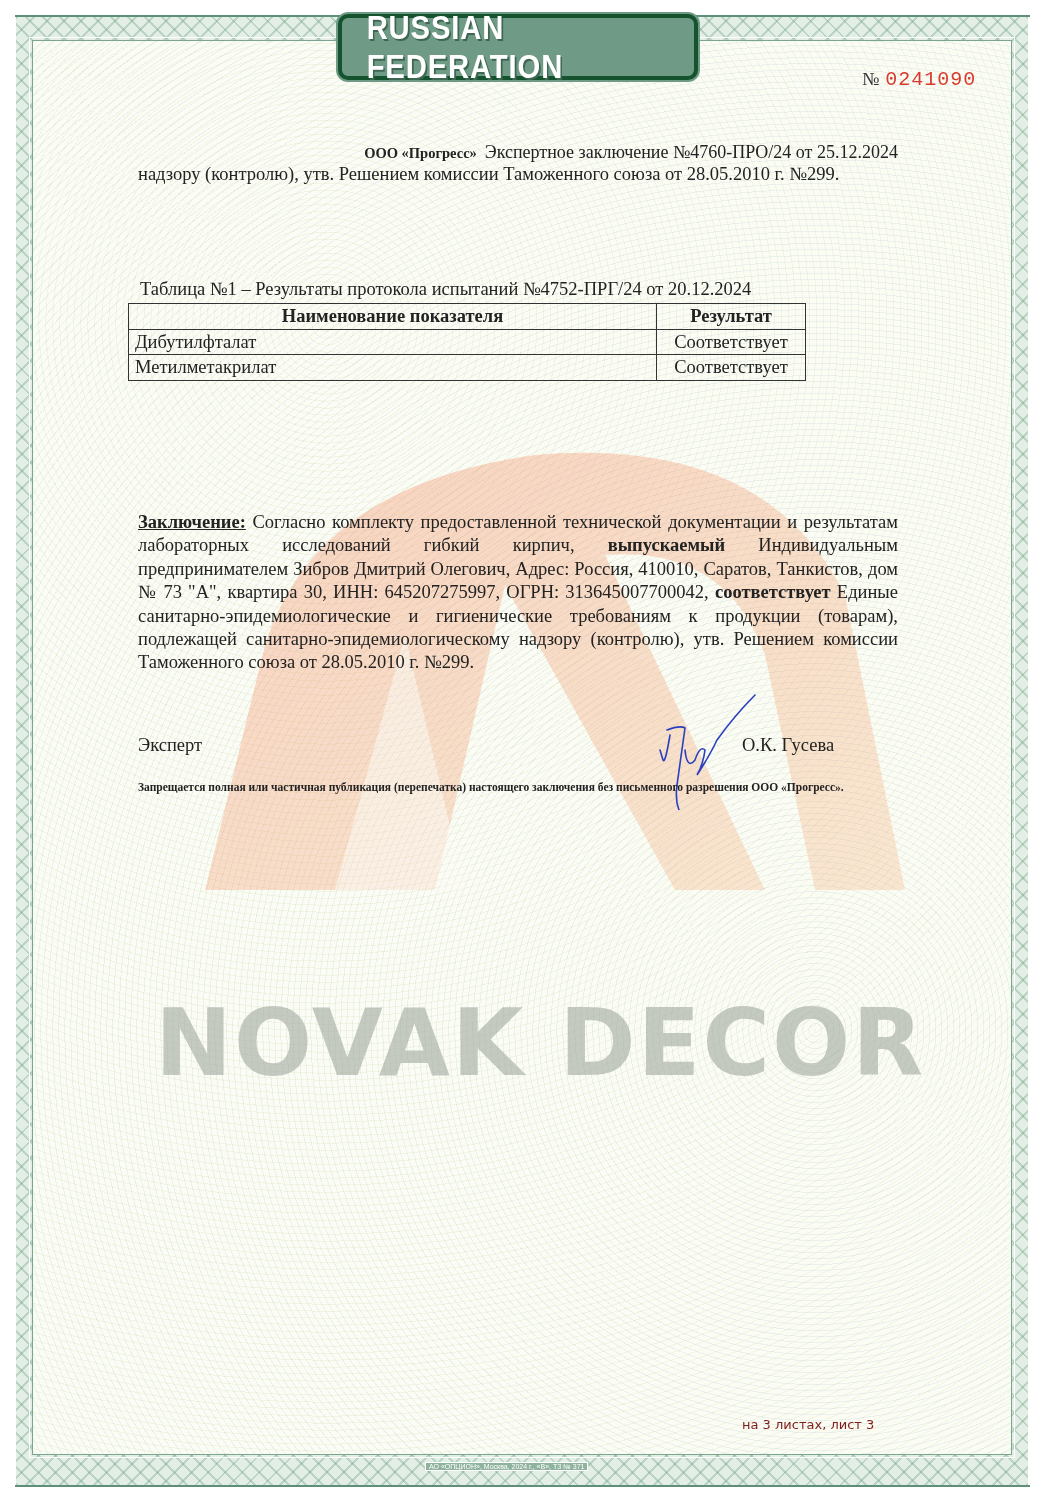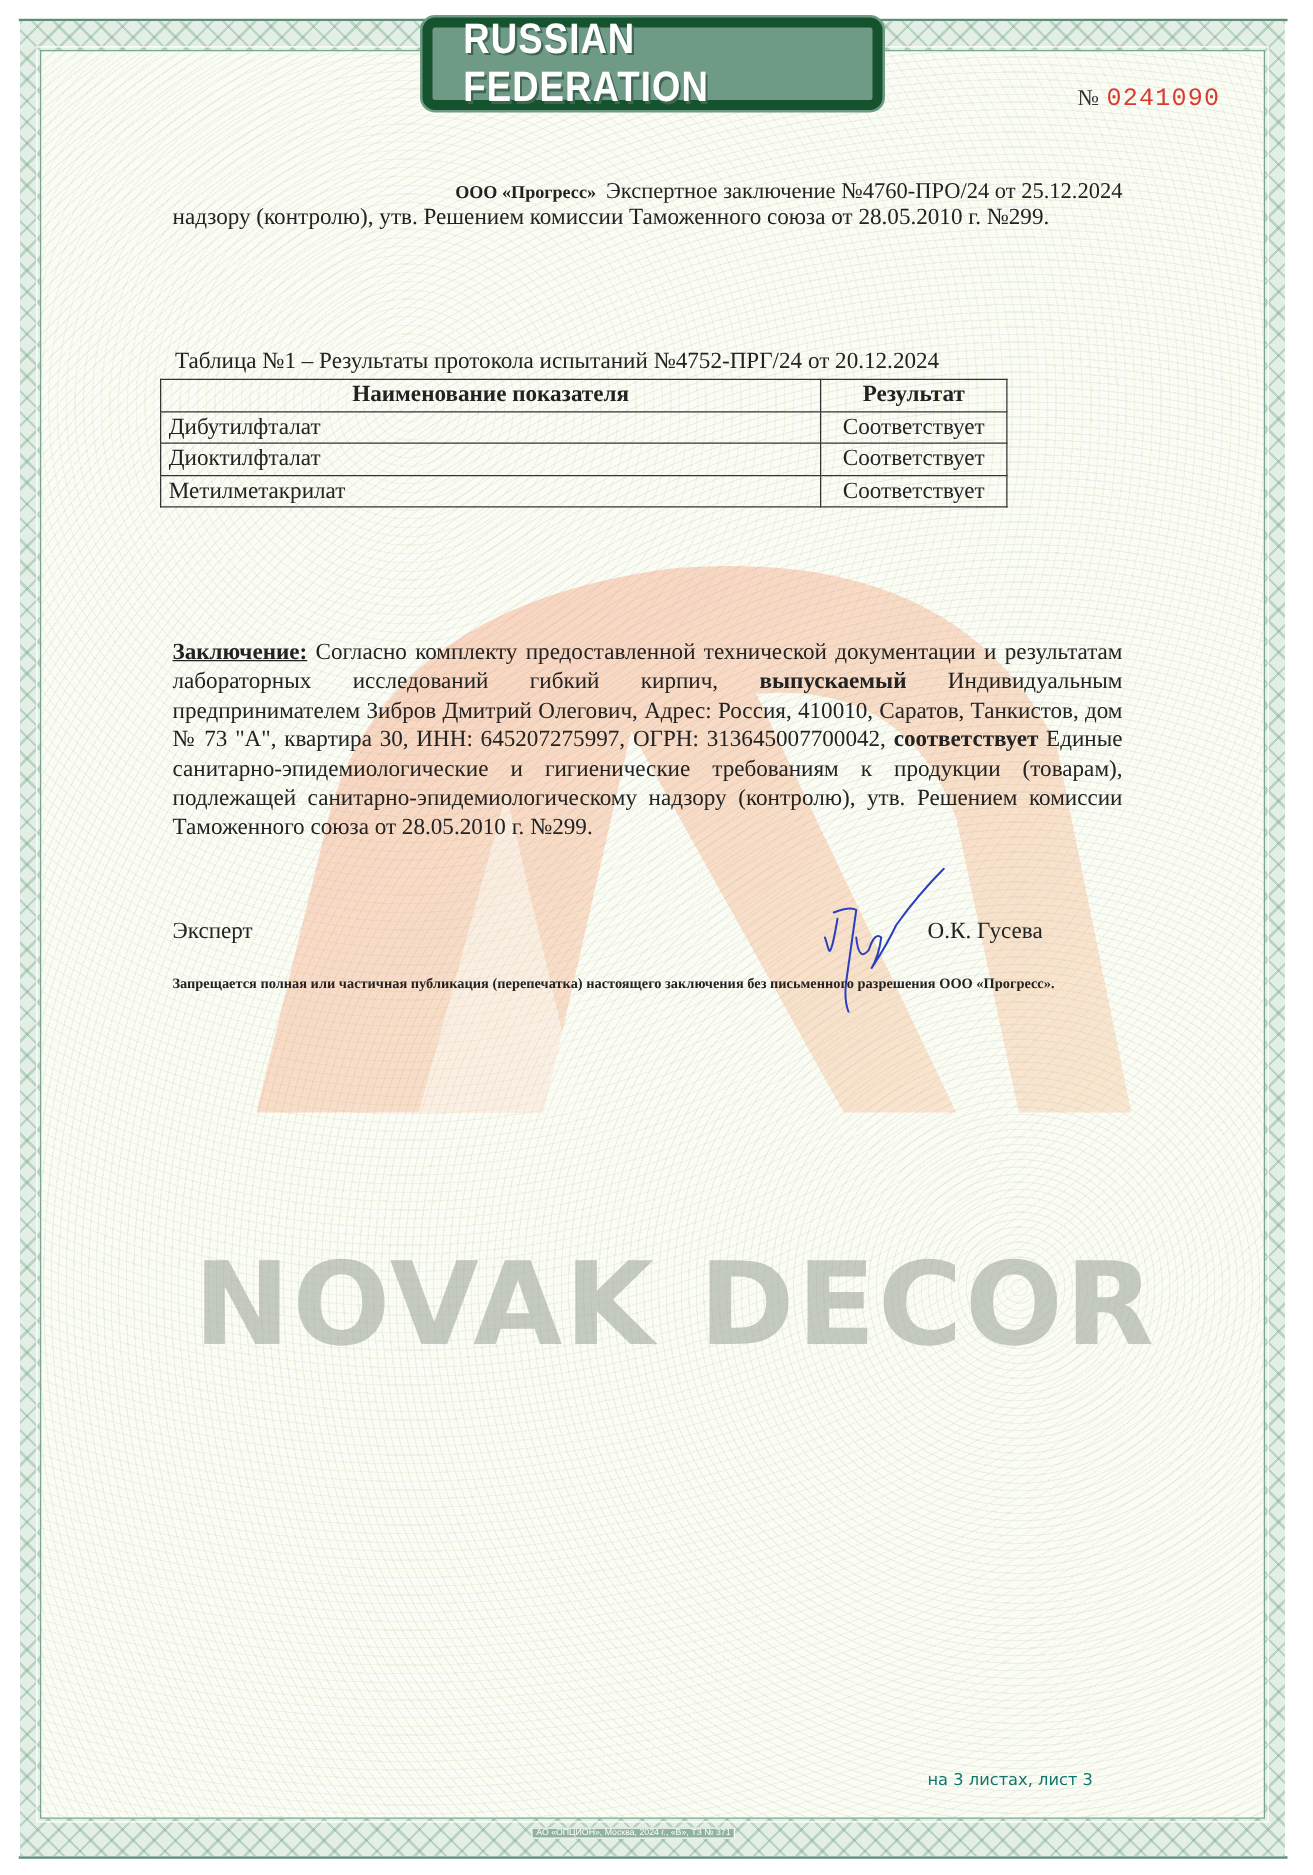--- a/index.html
+++ b/index.html
@@ -12,21 +12,21 @@
              repeating-linear-gradient(135deg, rgba(110,160,130,.35) 0 2px, transparent 2px 12px),
              repeating-linear-gradient(45deg, rgba(110,160,130,.35) 0 2px, transparent 2px 12px),
              #e3efe6; }
   .frame-inner { position:absolute; left:32px; top:40px; width:980px; height:1415px;
            border:1.5px solid #7aa58e; outline:1px solid #ffffff; outline-offset:2px;
            background:
              repeating-radial-gradient(circle at 30% 20%, rgba(200,210,150,.18) 0 1px, transparent 1px 7px),
              repeating-radial-gradient(circle at 80% 70%, rgba(150,180,200,.16) 0 1px, transparent 1px 6px),
              #fbfcf3; box-sizing:border-box; }
   .title-plate { position:absolute; left:338px; top:14px; width:352px; height:58px;
-           background:#6f9a86; border-radius:10px; border:8px solid #14532d;
+           background:#6f9a86; border-radius:10px; border:4px solid #14532d;
            box-shadow:0 0 0 2px #6f9a86; display:flex; align-items:center; justify-content:center; }
   .title-plate span { font-family:"Liberation Sans", sans-serif; font-weight:bold; font-size:34px;
            color:#ffffff; letter-spacing:1px; transform:scaleX(.86); display:inline-block;
            text-shadow:2px 2px 0 #3e6653; }
   .serial { position:absolute; left:862px; top:68px; font-family:"Liberation Mono", monospace; font-size:20px; }
   .serial .no { color:#333; font-family:"Liberation Serif", serif; font-size:18px; margin-right:6px; }
   .serial .num { color:#d93a2f; letter-spacing:1px; }
   
   .wm-logo { position:absolute; left:205px; top:395px; width:700px; height:500px; opacity:.28; }
   .wm-text { position:absolute; left:150px; top:990px; width:780px; text-align:center;
@@ -41,21 +41,21 @@
   table.results td, table.results th { border:1.3px solid #333; height:24.6px; padding:0 6px; line-height:22px; }
   table.results th { font-weight:bold; text-align:center; }
   table.results td.res { text-align:center; width:142px; padding:0 3px; }
   .conclusion { top:511px; text-align:justify; text-align-last:left; line-height:23.4px; }
   .conclusion .lbl { font-weight:bold; text-decoration:underline; }
   .conclusion b { font-weight:bold; }
   .expert-label { position:absolute; left:138px; top:735px; font-size:18.5px; }
   .expert-name { position:absolute; left:742px; top:735px; font-size:18.5px; }
   .signature { position:absolute; left:645px; top:690px; width:120px; height:120px; }
   .disclaimer { position:absolute; left:138px; top:778px; width:720px; font-weight:bold; font-size:11.5px; line-height:18px; }
-  .sheet-count { position:absolute; left:742px; top:1417px; font-family:"DejaVu Sans", sans-serif; font-size:13px; color:#0f766e; }
+  .sheet-count { position:absolute; left:742px; top:1417px; font-family:"DejaVu Sans", sans-serif; font-size:13px; color:#7f1d1d; }
   .printer { position:absolute; left:425px; top:1462px; font-family:"Liberation Sans", sans-serif; font-size:7px;
            color:#ffffff; background:#8fb39d; padding:0 3px; border:1px solid #fff; }
 </style>
 </head>
 <body>
 
 <div class="sheet"></div>
 <div class="frame-outer"></div>
 <div class="frame-inner"></div>
 
@@ -93,24 +93,20 @@
       <th>Наименование показателя</th>
       <th class="res">Результат</th>
     </tr>
   </thead>
   <tbody>
     <tr>
       <td>Дибутилфталат</td>
       <td class="res">Соответствует</td>
     </tr>
     <tr>
-      <td>Диоктилфталат</td>
-      <td class="res">Соответствует</td>
-    </tr>
-    <tr>
       <td>Метилметакрилат</td>
       <td class="res">Соответствует</td>
     </tr>
   </tbody>
 </table>
 
 <div class="content conclusion"><span class="lbl">Заключение:</span><span> Согласно комплекту предоставленной технической документации и результатам лабораторных исследований гибкий кирпич, </span><b>выпускаемый</b><span> Индивидуальным предпринимателем Зибров Дмитрий Олегович, Адрес: Россия, 410010, Саратов, Танкистов, дом № 73 "А", квартира 30, ИНН: 645207275997, ОГРН: 313645007700042, </span><b>соответствует</b><span> Единые санитарно-эпидемиологические и гигиенические требованиям к продукции (товарам), подлежащей санитарно-эпидемиологическому надзору (контролю), утв. Решением комиссии Таможенного союза от 28.05.2010 г. №299.</span></div>
 
 <div class="expert-label">Эксперт</div>
 

